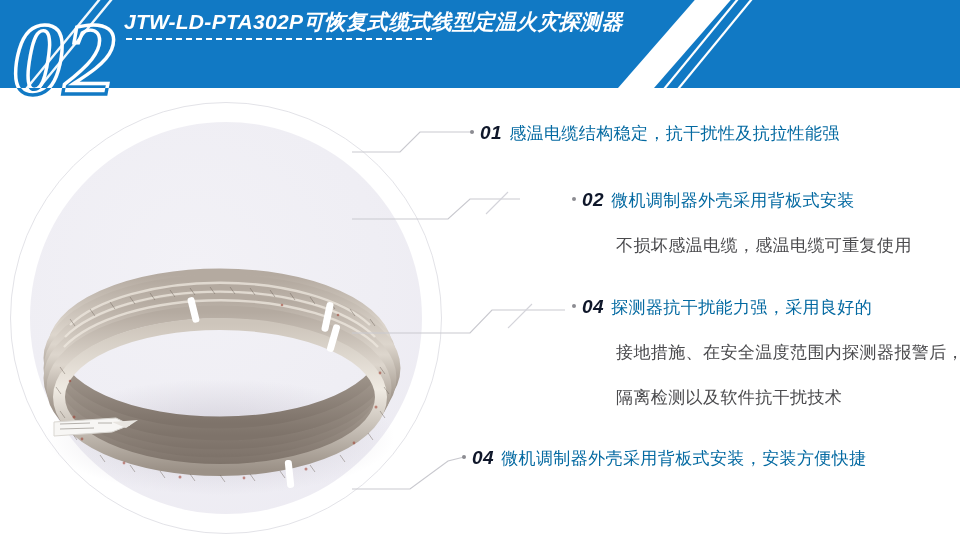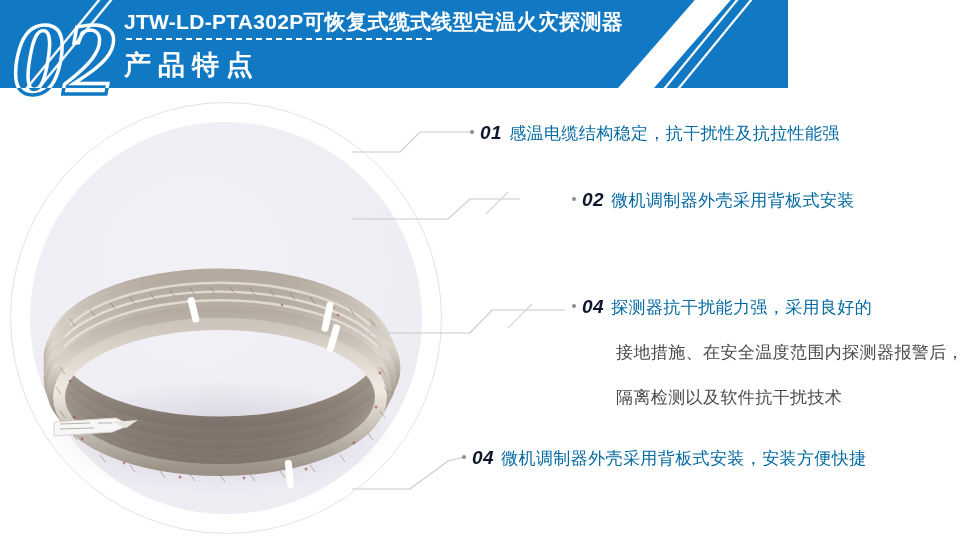--- a/index.html
+++ b/index.html
@@ -6,22 +6,23 @@
   html,body { width:960px; height:555px; }
   body {
     background:#ffffff;
     font-family:"Liberation Sans","DejaVu Sans",sans-serif;
     overflow:hidden;
     position:relative;
   }
 
   
   #header {
-    position:absolute; left:0; top:0; width:788px; height:88px;
+    position:absolute; left:0; top:0; width:960px; height:88px;
     overflow:hidden;
+    font-style:italic;
   }
   .hdr-bg {
     position:absolute; left:0; top:0; width:960px; height:88px;
     background:#1179c4;
   }
   .hdr-slashes { position:absolute; left:0; top:0; width:960px; height:88px; }
 
   .num-badge {
     position:absolute; left:8px; top:2px; width:160px; height:105px;
     z-index:4; pointer-events:none;
@@ -100,21 +101,20 @@
     <polygon points="618,88 700,-6 726,-6 644,88" fill="#ffffff"></polygon>
     <polygon points="640,88 722,-6 736,-6 654,88" fill="#ffffff"></polygon>
     <g stroke="#ffffff" stroke-width="2.2" fill="none">
       <line x1="742" y1="-6" x2="660" y2="94"></line>
       <line x1="756" y1="-6" x2="674" y2="94"></line>
     </g>
   </svg>
 
   <div class="hdr-title">JTW-LD-PTA302P可恢复式缆式线型定温火灾探测器</div>
   <div class="hdr-dash"></div>
-  <div class="hdr-sub">产品特点</div>
 </div>
 
 <svg class="num-badge" viewBox="0 0 160 105">
   <defs>
     <clipPath id="clipBlue">
         <rect x="0" y="0" width="160" height="86"></rect>
       </clipPath>
     <clipPath id="clipWhite">
         <rect x="0" y="86" width="160" height="30"></rect>
       </clipPath>
@@ -230,20 +230,21 @@
     <path d="M 508,328 L 532,304"></path>
   </g>
 </svg>
 
 <div class="feat" id="feat1">
   <span class="dot"></span><span class="num">01</span><span class="txt">感温电缆结构稳定，抗干扰性及抗拉性能强</span>
 </div>
 
 <div class="feat" id="feat2">
   <span class="dot"></span><span class="num">02</span><span class="txt">微机调制器外壳采用背板式安装</span>
+  <span class="line2">不损坏感温电缆，感温电缆可重复使用</span>
 </div>
 
 <div class="feat" id="feat3">
   <span class="dot"></span><span class="num">04</span><span class="txt">探测器抗干扰能力强，采用良好的</span>
   <span class="line2">接地措施、在安全温度范围内探测器报警后，</span>
   <span class="line3">隔离检测以及软件抗干扰技术</span>
 </div>
 
 <div class="feat" id="feat4">
   <span class="dot"></span><span class="num">04</span><span class="txt">微机调制器外壳采用背板式安装，安装方便快捷</span>

